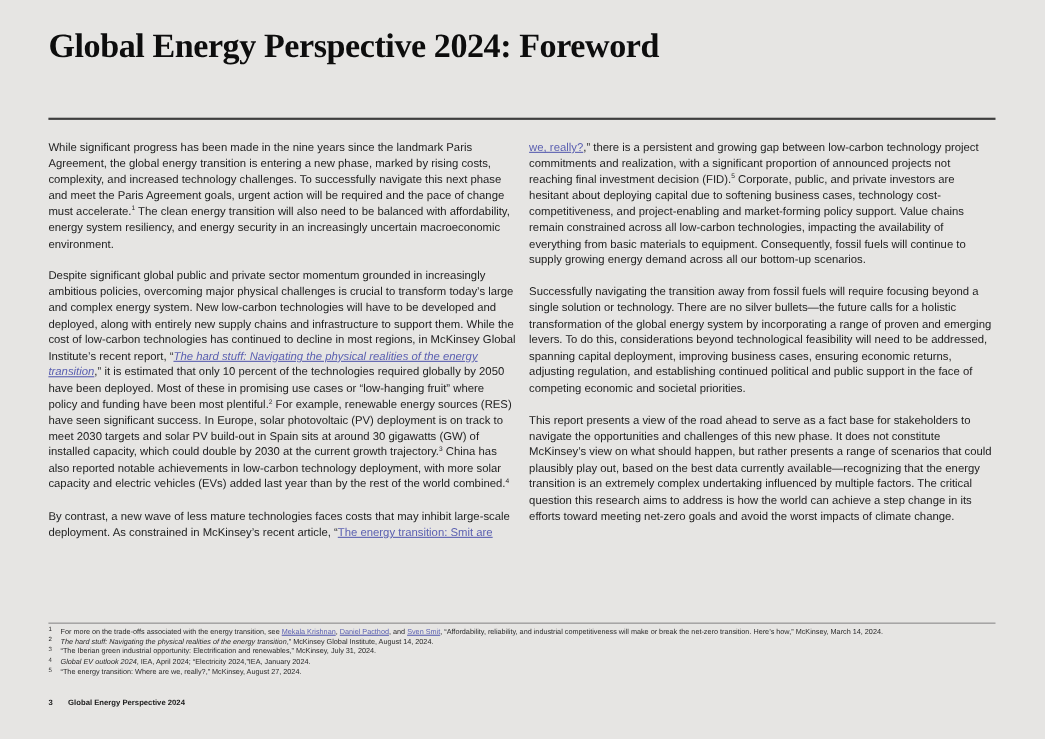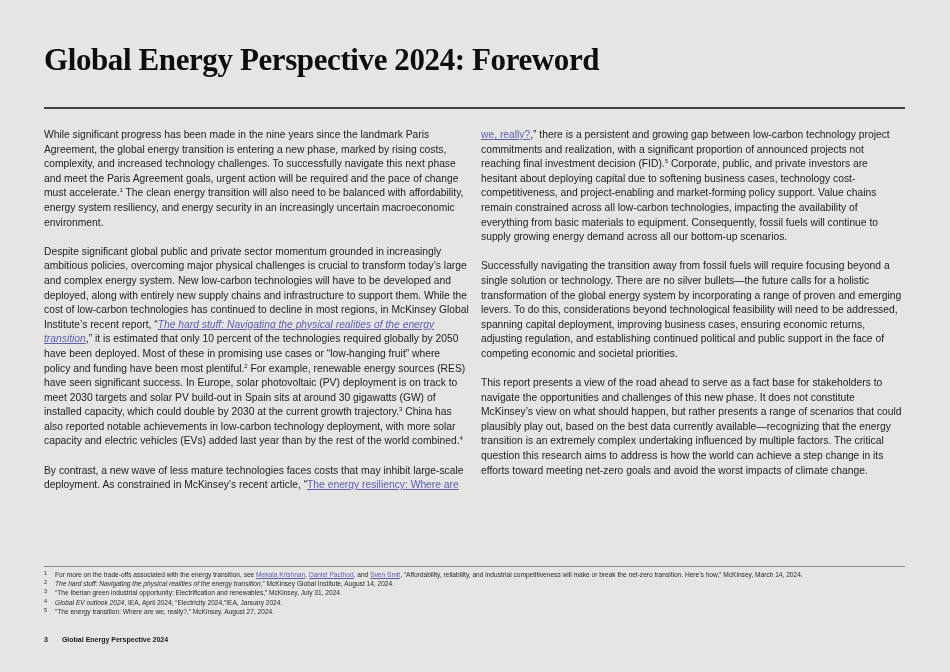--- a/index.html
+++ b/index.html
@@ -4,21 +4,21 @@
   <style>
     html, body { margin: 0; padding: 0; }
     body {
       width: 950px; height: 672px; overflow: hidden;
       background: #e6e5e3;
       color: #1c1c1c;
       font-family: "Liberation Sans", "DejaVu Sans", sans-serif;
       position: relative;
     }
     .title {
-      position: absolute; left: 44px; top: 42px;
+      position: absolute; left: 44px; top: 24px;
       font-family: "Liberation Serif", "DejaVu Serif", serif;
       font-size: 31px; font-weight: bold; letter-spacing: -0.4px;
       color: #0d0d0d; margin: 0;
     }
     .rule-top {
       position: absolute; left: 44px; top: 107px; width: 861px; height: 2px;
       background: #3f3f3f;
     }
     .col {
       position: absolute; top: 128px; width: 425px;
@@ -52,21 +52,21 @@
 <body>
 
 <h1 class="title">Global Energy Perspective 2024: Foreword</h1>
 <div class="rule-top"></div>
 
 <div class="col col-left">
   <p><span>While significant progress has been made in the nine years since the landmark Paris Agreement, the global energy transition is entering a new phase, marked by rising costs, complexity, and increased technology challenges. To successfully navigate this next phase and meet the Paris Agreement goals, urgent action will be required and the pace of change must accelerate.</span><sup>1</sup><span> The clean energy transition will also need to be balanced with affordability, energy system resiliency, and energy security in an increasingly uncertain macroeconomic environment.</span></p>
 
   <p><span>Despite significant global public and private sector momentum grounded in increasingly ambitious policies, overcoming major physical challenges is crucial to transform today’s large and complex energy system. New low-carbon technologies will have to be developed and deployed, along with entirely new supply chains and infrastructure to support them. While the cost of low-carbon technologies has continued to decline in most regions, in McKinsey Global Institute’s recent report, “</span><a class="link italic" href="#">The hard stuff: Navigating the physical realities of the energy transition</a><span>,” it is estimated that only 10 percent of the technologies required globally by 2050 have been deployed. Most of these in promising use cases or “low-hanging fruit” where policy and funding have been most plentiful.</span><sup>2</sup><span> For example, renewable energy sources (RES) have seen significant success. In Europe, solar photovoltaic (PV) deployment is on track to meet 2030 targets and solar PV build-out in Spain sits at around 30 gigawatts (GW) of installed capacity, which could double by 2030 at the current growth trajectory.</span><sup>3</sup><span> China has also reported notable achievements in low-carbon technology deployment, with more solar capacity and electric vehicles (EVs) added last year than by the rest of the world combined.</span><sup>4</sup></p>
 
-  <p><span>By contrast, a new wave of less mature technologies faces costs that may inhibit large-scale deployment. As constrained in McKinsey’s recent article, “</span><a class="link" href="#">The energy resiliency: Where are </a></p>
+  <p><span>By contrast, a new wave of less mature technologies faces costs that may inhibit large-scale deployment. As constrained in McKinsey’s recent article, “</span><a class="link" href="#">The energy transition: Smit are </a></p>
 </div>
 
 <div class="col col-right">
   <p><a class="link" href="#">we, really?</a><span>,” there is a persistent and growing gap between low-carbon technology project commitments and realization, with a significant proportion of announced projects not reaching final investment decision (FID).</span><sup>5</sup><span> Corporate, public, and private investors are hesitant about deploying capital due to softening business cases, technology cost-competitiveness, and project-enabling and market-forming policy support. Value chains remain constrained across all low-carbon technologies, impacting the availability of everything from basic materials to equipment. Consequently, fossil fuels will continue to supply growing energy demand across all our bottom-up scenarios.</span></p>
 
   <p>Successfully navigating the transition away from fossil fuels will require focusing beyond a single solution or technology. There are no silver bullets—the future calls for a holistic transformation of the global energy system by incorporating a range of proven and emerging levers. To do this, considerations beyond technological feasibility will need to be addressed, spanning capital deployment, improving business cases, ensuring economic returns, adjusting regulation, and establishing continued political and public support in the face of competing economic and societal priorities.</p>
 
   <p>This report presents a view of the road ahead to serve as a fact base for stakeholders to navigate the opportunities and challenges of this new phase. It does not constitute McKinsey’s view on what should happen, but rather presents a range of scenarios that could plausibly play out, based on the best data currently available—recognizing that the energy transition is an extremely complex undertaking influenced by multiple factors. The critical question this research aims to address is how the world can achieve a step change in its efforts toward meeting net-zero goals and avoid the worst impacts of climate change.</p>
 </div>
 

